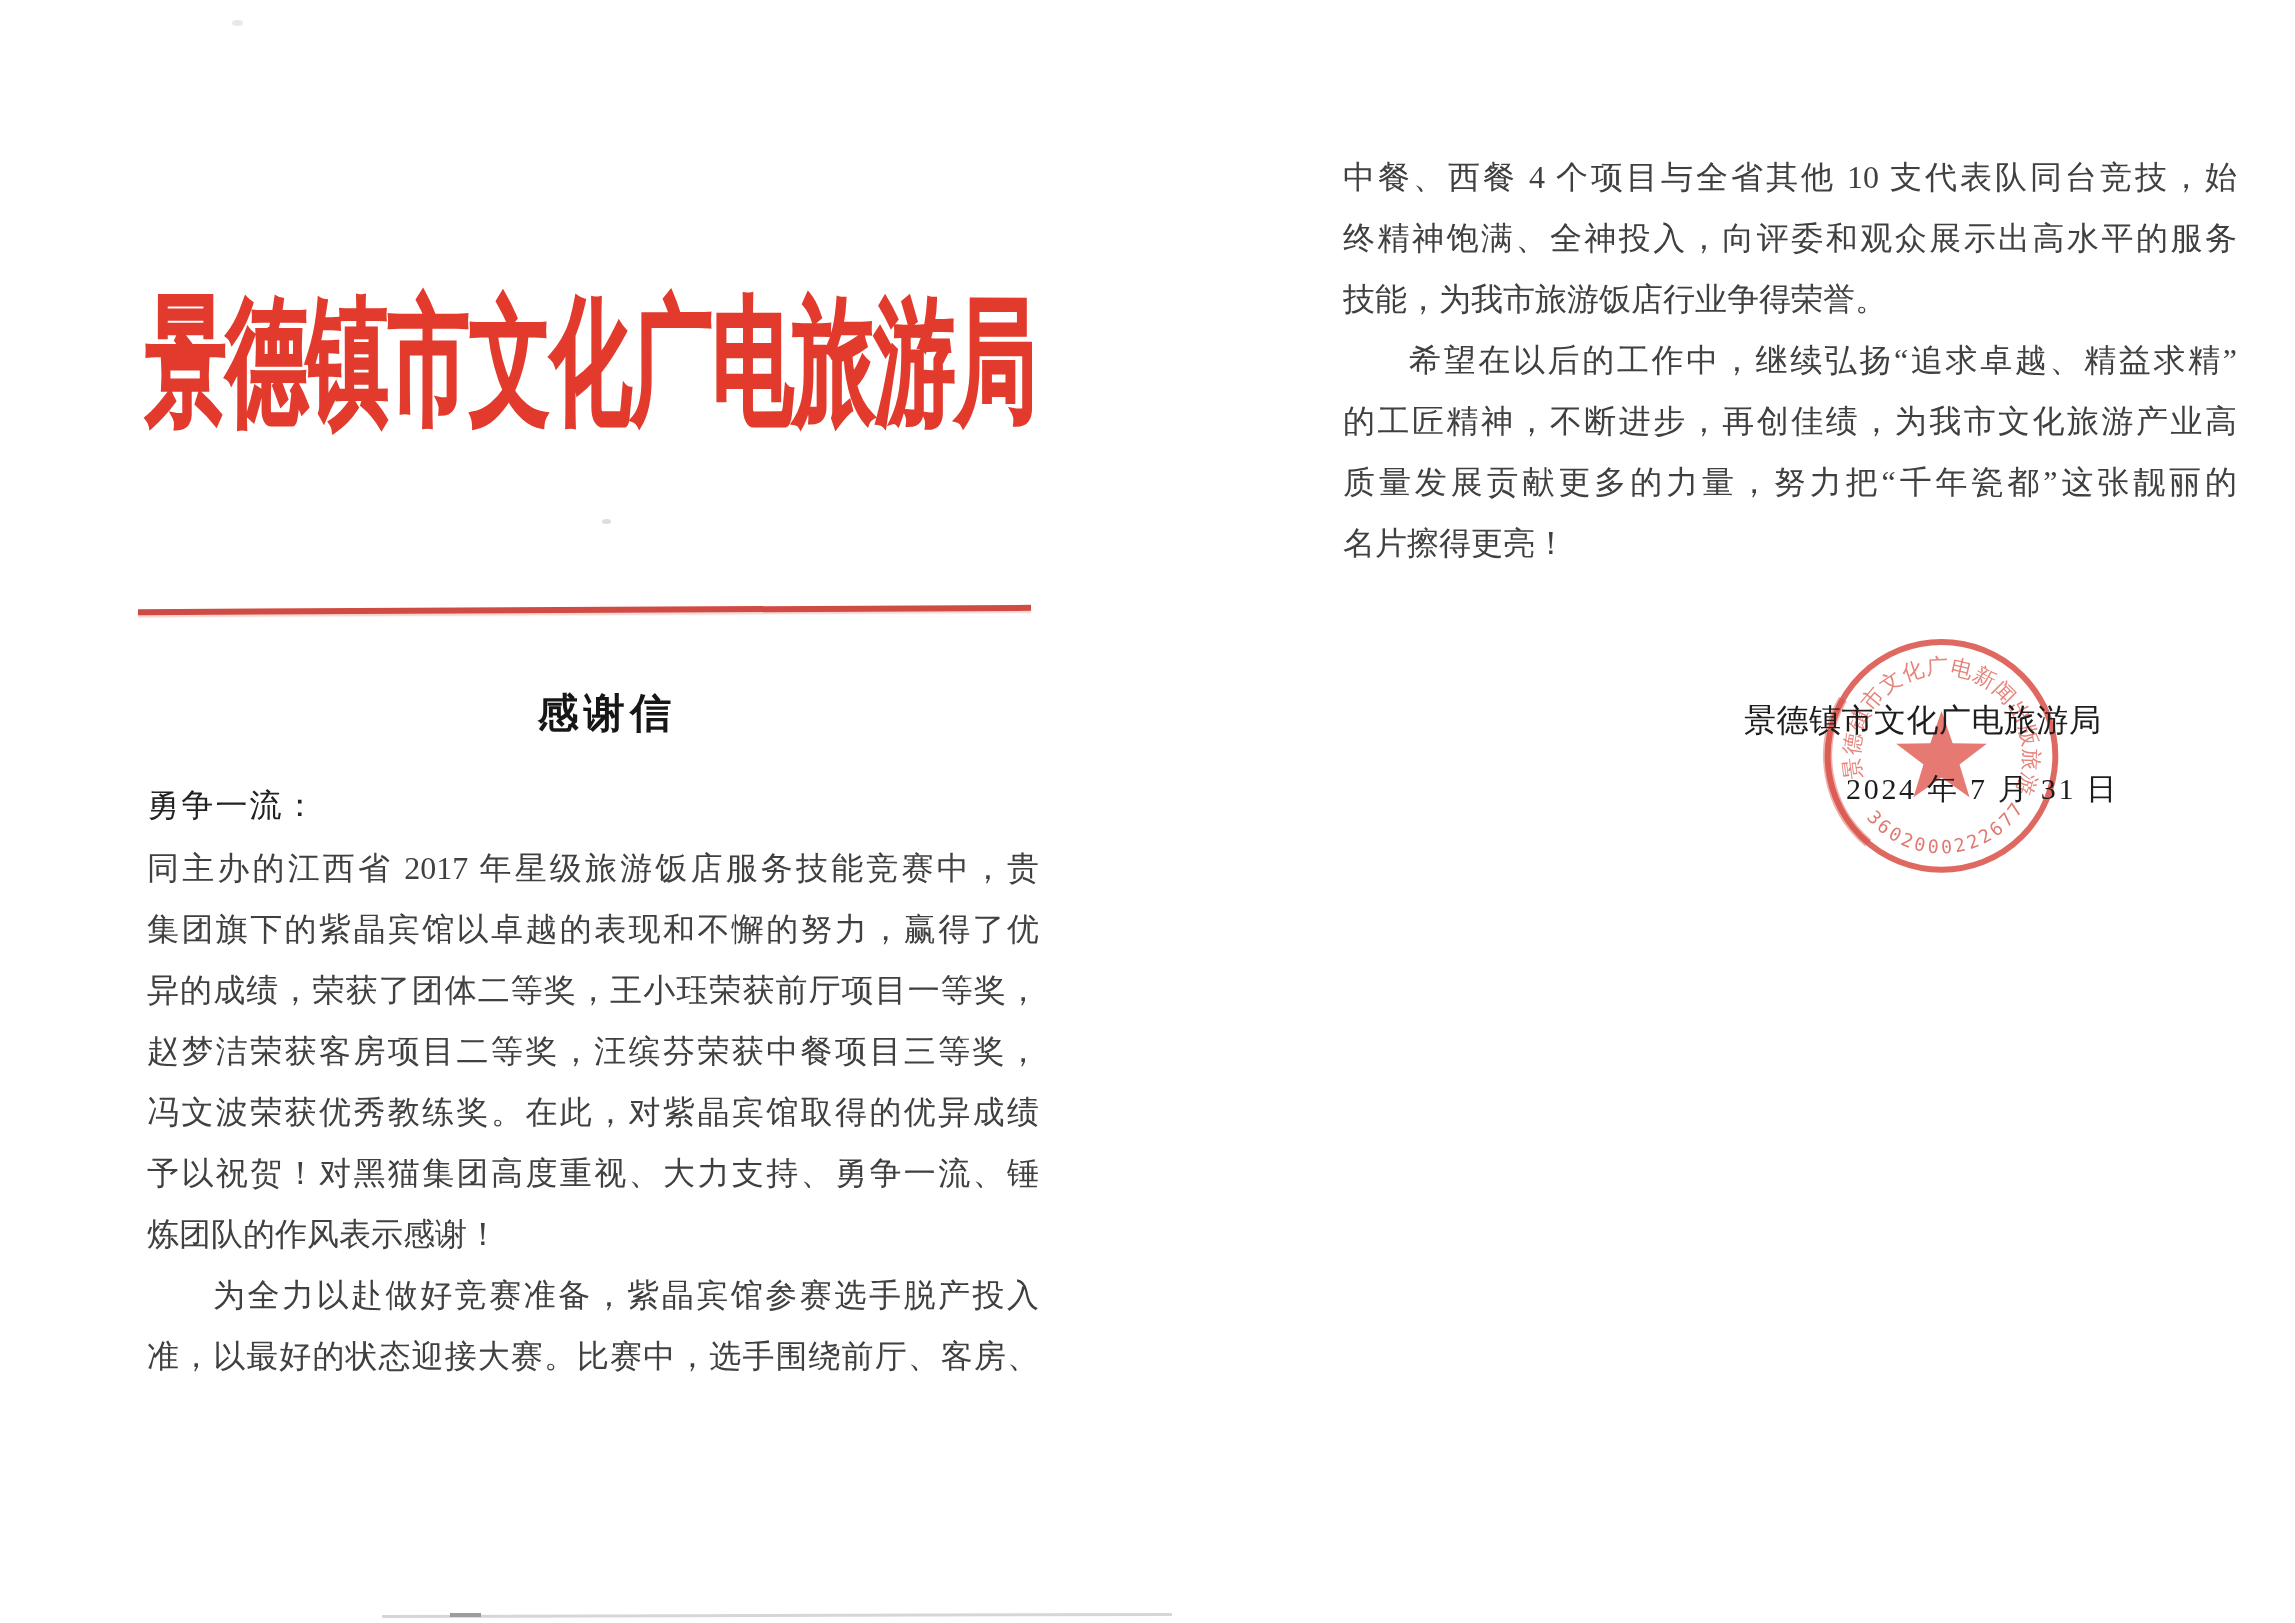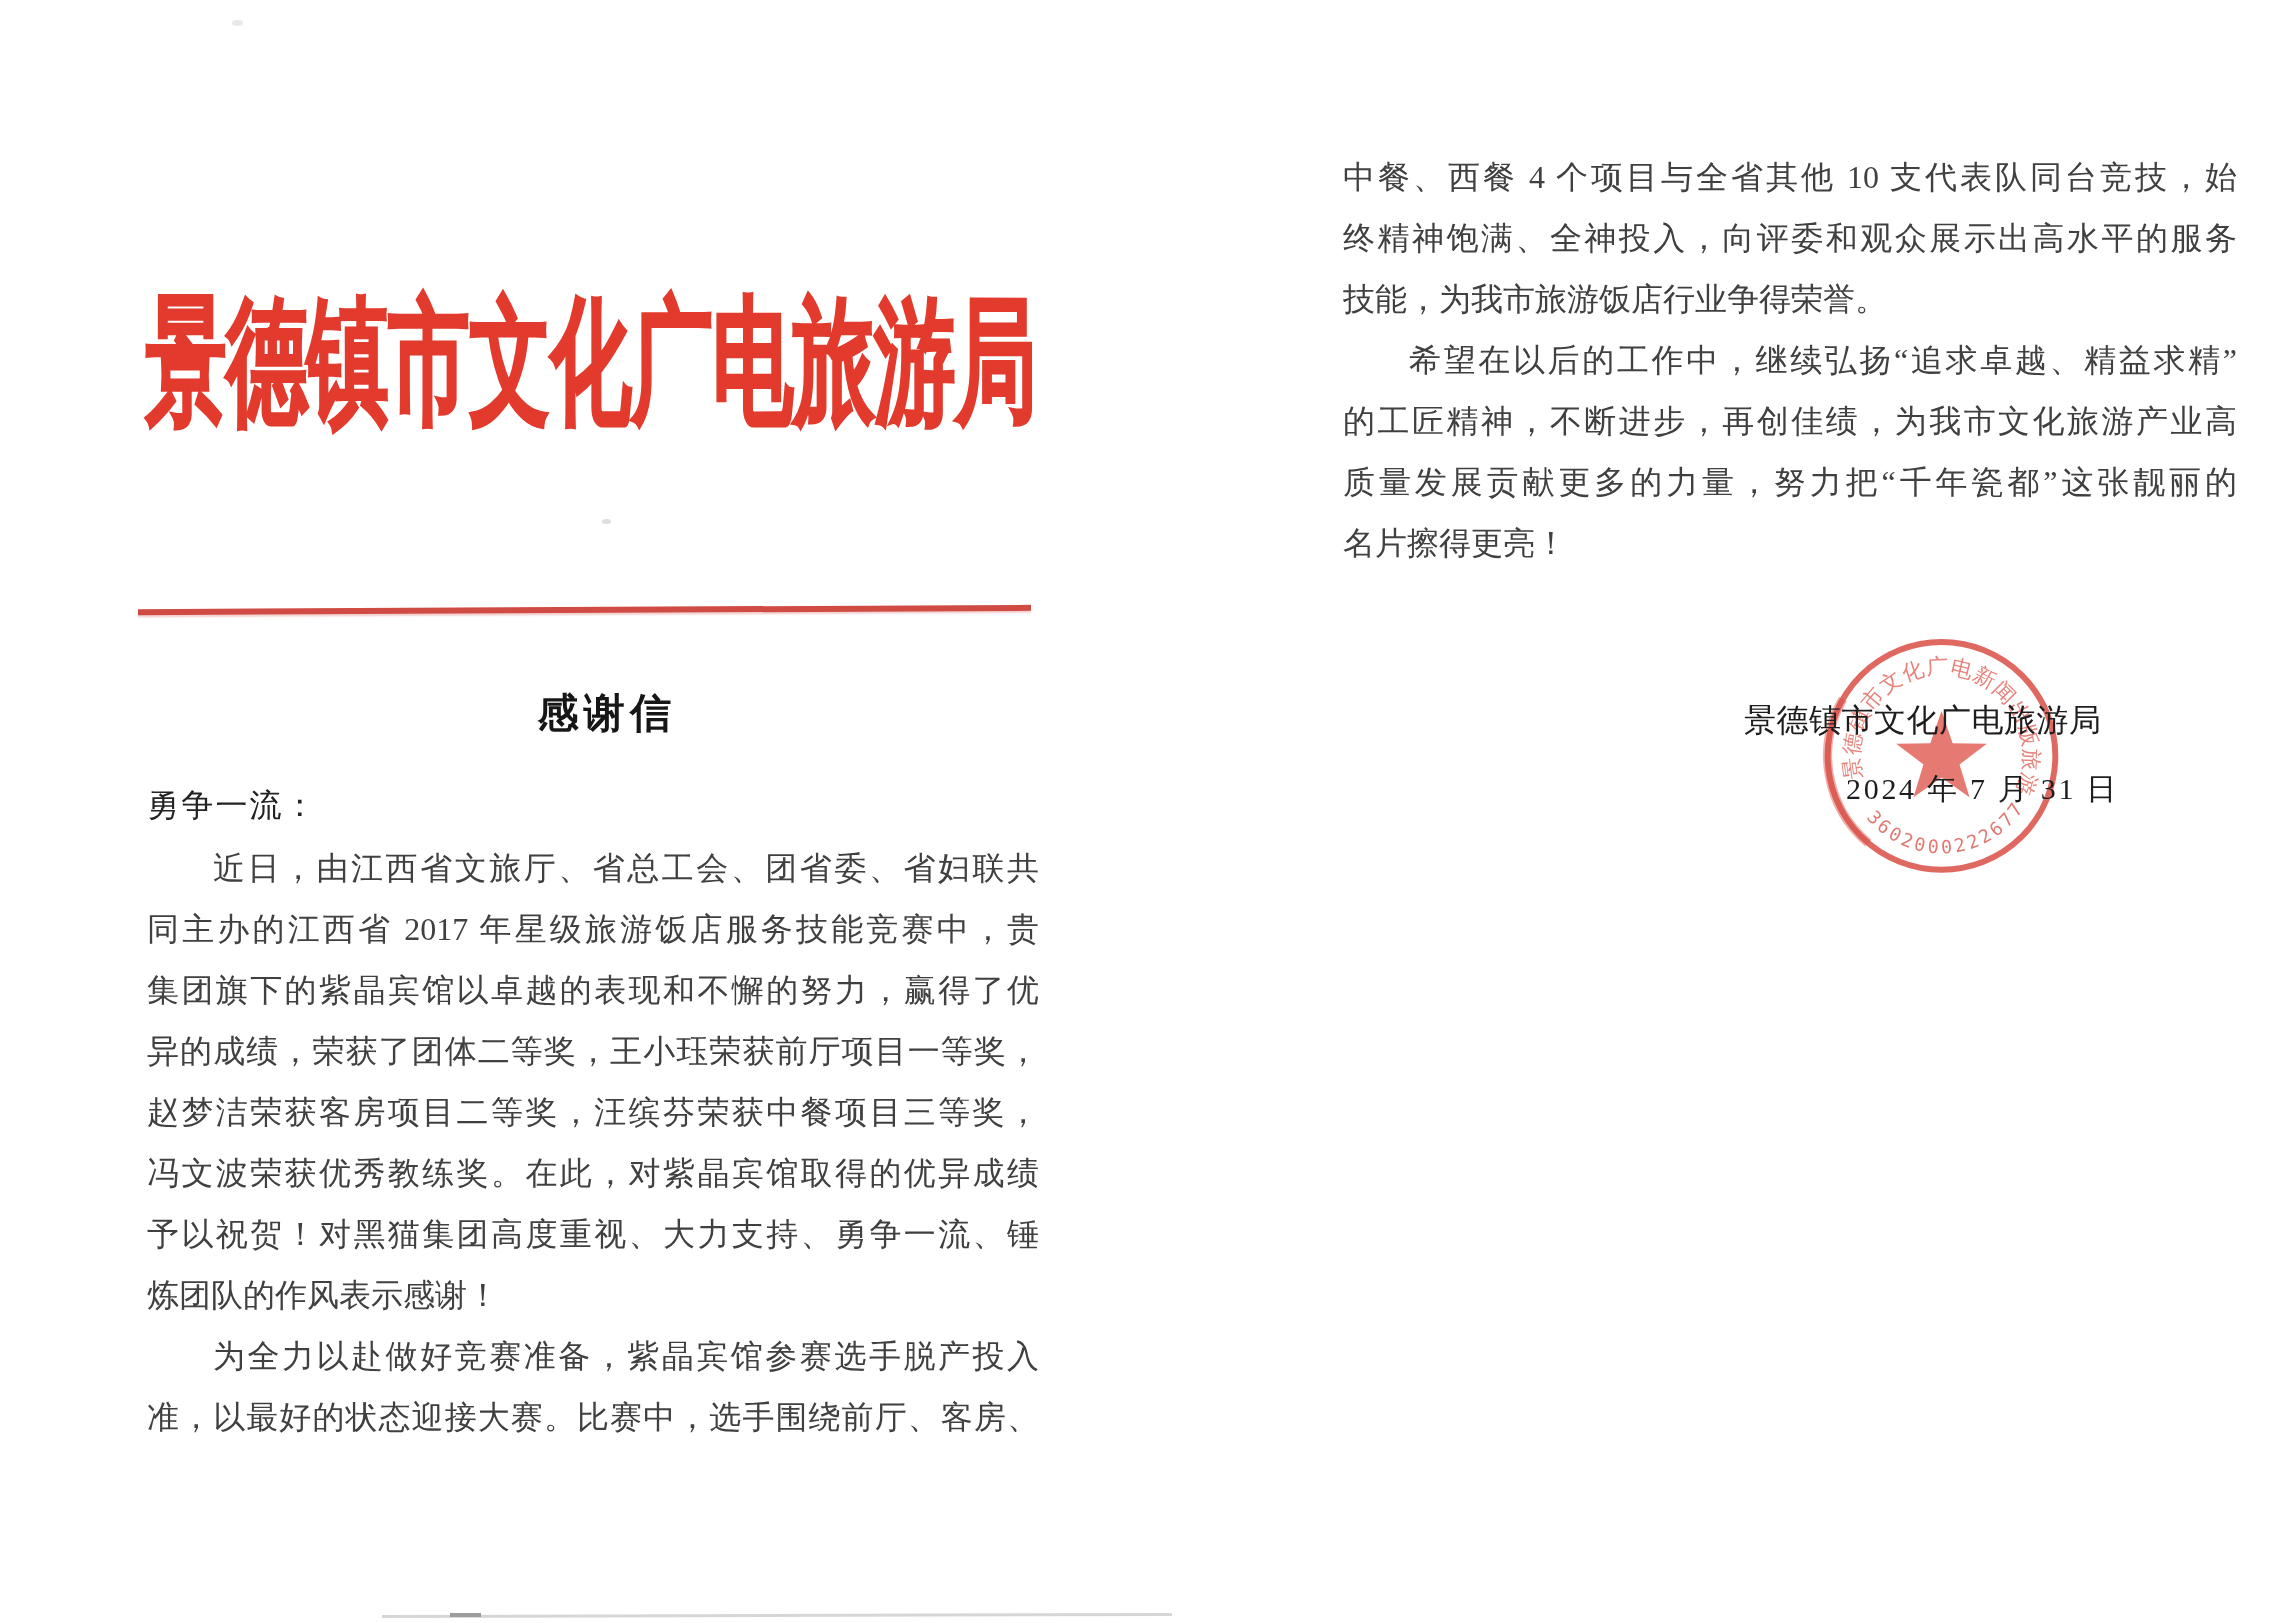--- a/index.html
+++ b/index.html
@@ -129,21 +129,20 @@
 
   <div class="letterhead">景德镇市文化广电旅游局</div>
 
   <div class="red-rule"></div>
 
   <div class="letter-title">感谢信</div>
 
   <div class="salutation">勇争一流：</div>
 
   <div class="bodycol" id="page1-lines">
-      <div class="line just ind">近日，由江西省文旅厅、省总工会、团省委、省妇联共</div>
       <div class="line just">同主办的江西省 2017 年星级旅游饭店服务技能竞赛中，贵</div>
       <div class="line just">集团旗下的紫晶宾馆以卓越的表现和不懈的努力，赢得了优</div>
       <div class="line just">异的成绩，荣获了团体二等奖，王小珏荣获前厅项目一等奖，</div>
       <div class="line just">赵梦洁荣获客房项目二等奖，汪缤芬荣获中餐项目三等奖，</div>
       <div class="line just">冯文波荣获优秀教练奖。在此，对紫晶宾馆取得的优异成绩</div>
       <div class="line just">予以祝贺！对黑猫集团高度重视、大力支持、勇争一流、锤</div>
       <div class="line">炼团队的作风表示感谢！</div>
       <div class="line just ind">为全力以赴做好竞赛准备，紫晶宾馆参赛选手脱产投入</div>
       <div class="line just">准，以最好的状态迎接大赛。比赛中，选手围绕前厅、客房、</div>
     </div>

